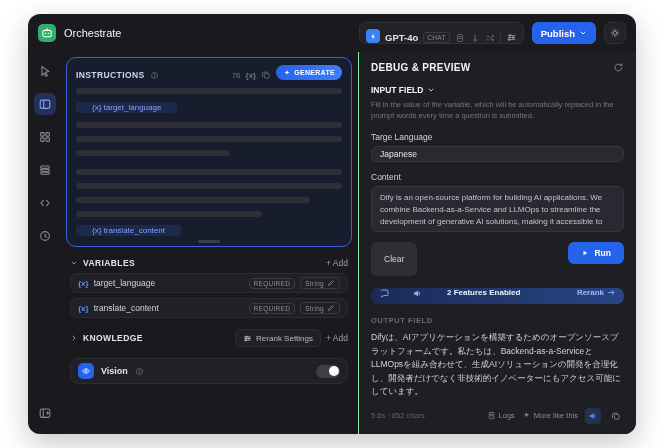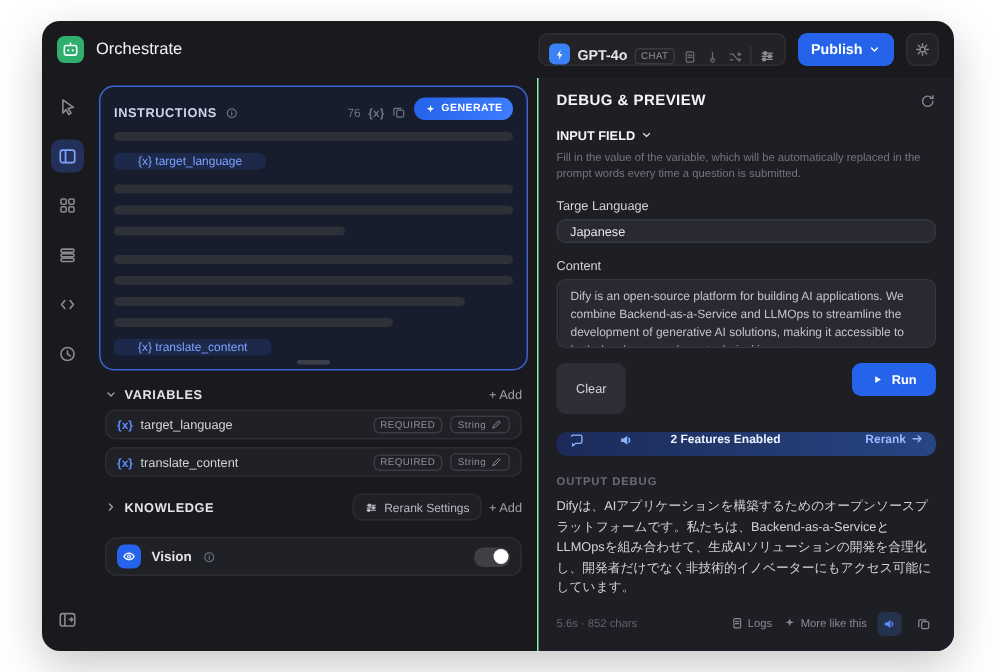--- a/index.html
+++ b/index.html
@@ -380,21 +380,21 @@
         <span class="features-text">2 Features Enabled</span>
         <span class="manage">
           <span>Rerank</span>
           <svg width="9" height="9" viewBox="0 0 16 16" stroke="#9db8ff" stroke-width="1.5" fill="none" stroke-linecap="round" stroke-linejoin="round">
               <path d="M3 8h9M9 4.5L12.5 8 9 11.5"></path>
             </svg>
         </span>
       </div>
 
       <div class="output">
-        <div class="output-title">OUTPUT DEBUG</div>
+        <div class="output-title">OUTPUT FIELD</div>
         <div class="output-text">Difyは、AIアプリケーションを構築するためのオープンソースプラットフォームです。私たちは、Backend-as-a-ServiceとLLMOpsを組み合わせて、生成AIソリューションの開発を合理化し、開発者だけでなく非技術的イノベーターにもアクセス可能にしています。</div>
         <div class="output-foot">
           <span class="stats">5.6s · 852 chars</span>
           <span class="foot-right">
             <span class="foot-chip">
               <svg width="9" height="9" viewBox="0 0 16 16" stroke="#8a8a94" stroke-width="1.3" fill="none" stroke-linecap="round">
                   <rect x="4" y="2.5" width="8" height="11" rx="1.5"></rect>
                   <path d="M6 6h4M6 8.5h4"></path>
                 </svg>
               <span>Logs</span>

